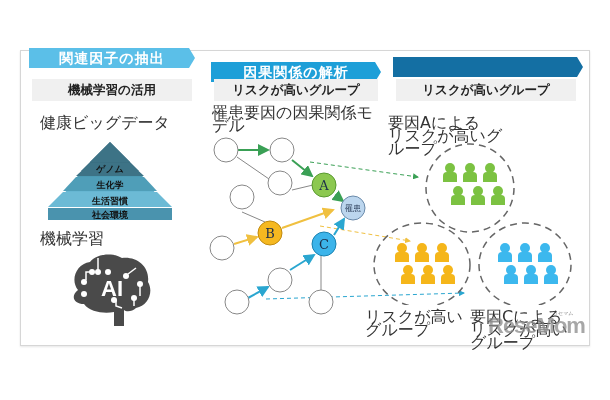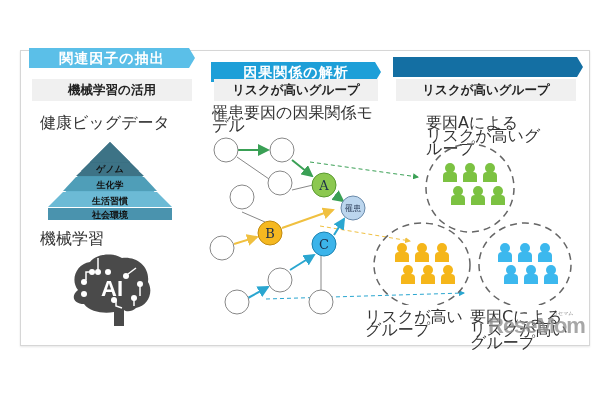--- a/index.html
+++ b/index.html
@@ -142,21 +142,21 @@
   <circle cx="124" cy="55" r="12" fill="#8cc850" stroke="#5a9a30"></circle>
   <text x="124" y="60" text-anchor="middle" class="node-letter">A</text>
   <circle cx="70" cy="103" r="12" fill="#f5b820" stroke="#c08a10"></circle>
   <text x="70" y="108" text-anchor="middle" class="node-letter">B</text>
   <circle cx="124" cy="114" r="12" fill="#3cb4ea" stroke="#1a82b0"></circle>
   <text x="124" y="119" text-anchor="middle" class="node-letter">C</text>
   <circle cx="153" cy="78" r="12" fill="#bcd6ee" stroke="#6a8aaa"></circle>
   <text x="153" y="81" text-anchor="middle" font-size="8" fill="#1c2e4a">罹患</text>
 </svg>
 
-<div class="label" style="left:426px;top:116px;width:130px;">
+<div class="label" style="left:388px;top:116px;width:130px;">
   <div>要因Aによる</div>
   <div>リスクが高いグループ</div>
 </div>
 
 <svg style="position:absolute;left:370px;top:140px;" width="220" height="165">
   <defs>
     <g id="person">
       <circle cx="0" cy="-5" r="5"></circle>
       <path d="M-7,9 L-7,3 Q-7,-1 -3,-1 L3,-1 Q7,-1 7,3 L7,9 Z"></path>
     </g>

